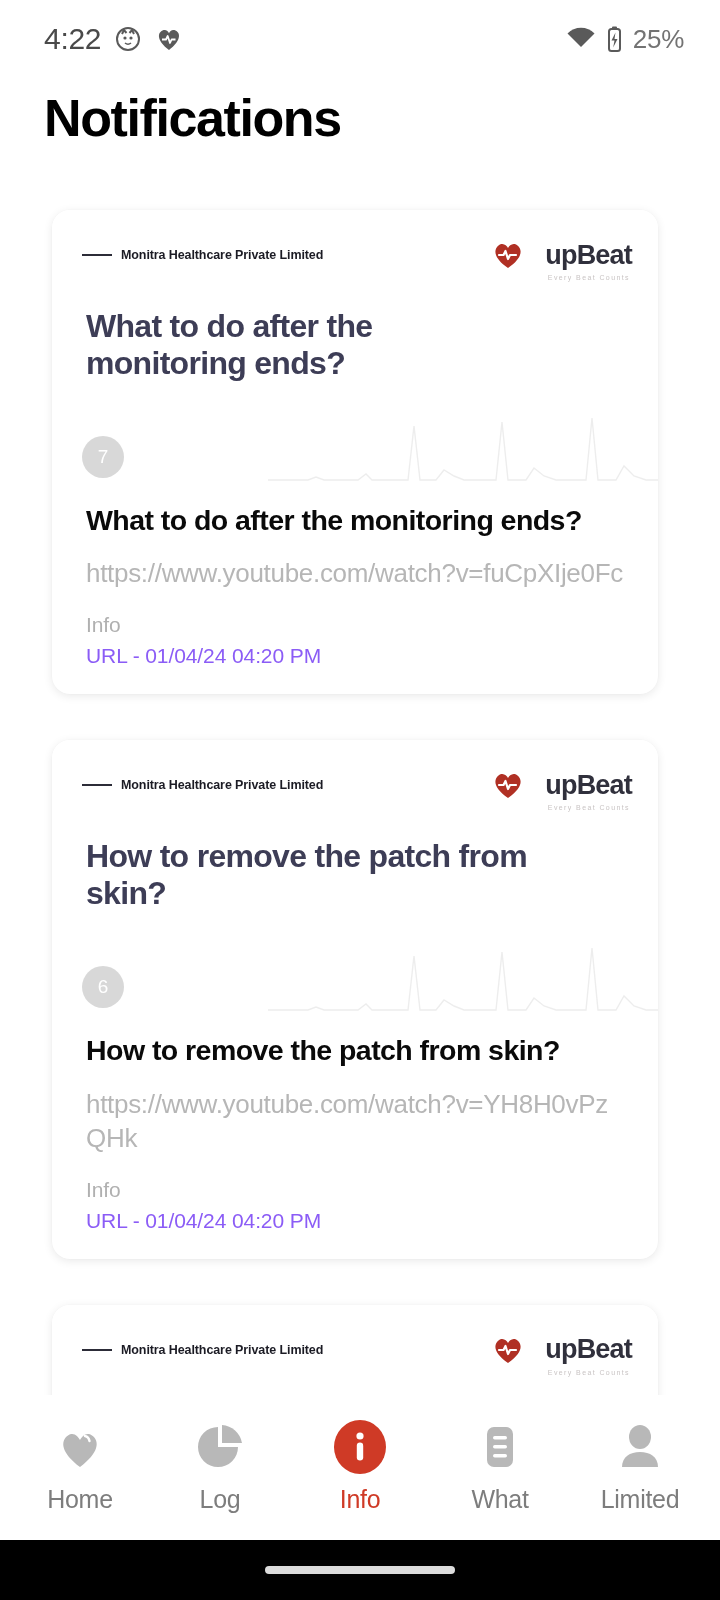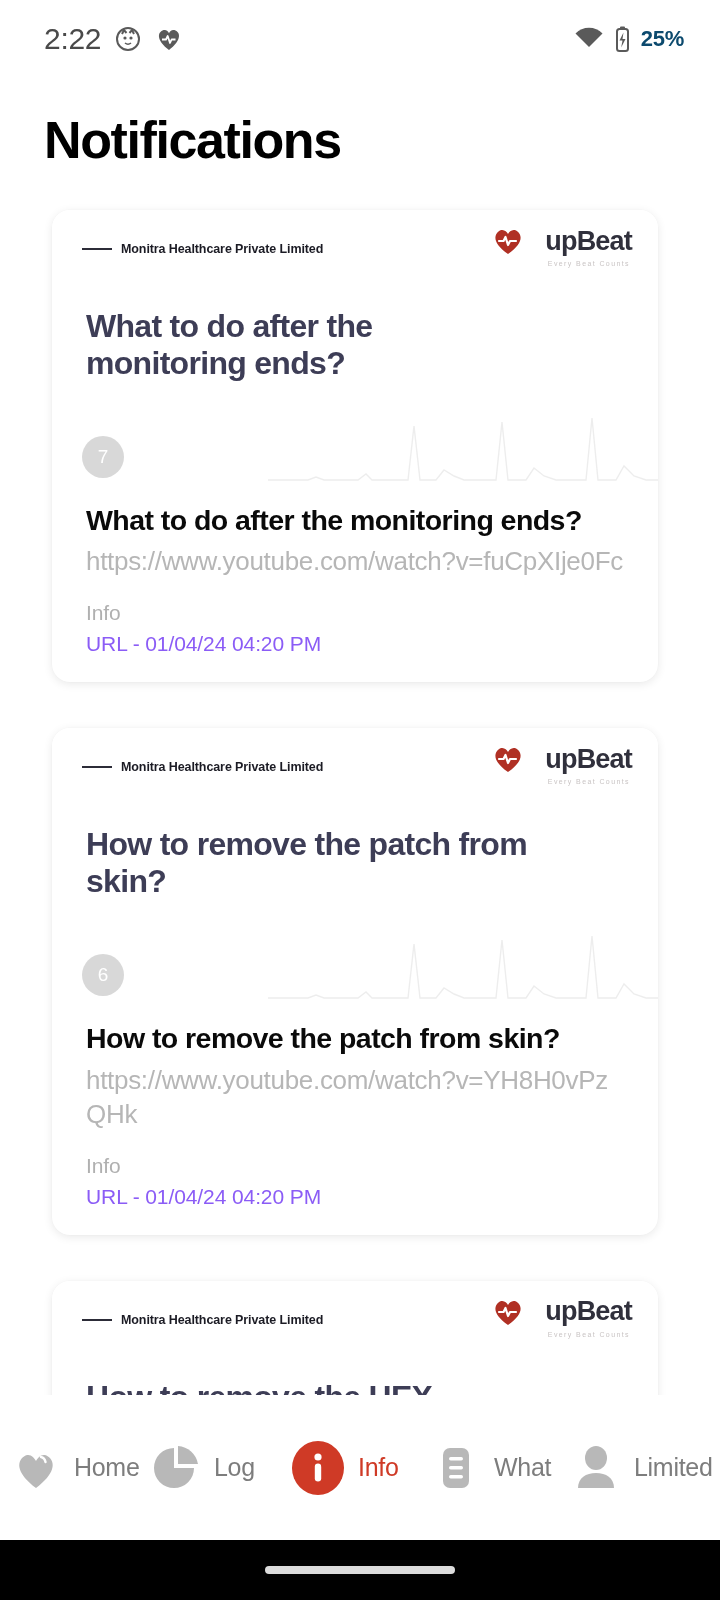--- a/index.html
+++ b/index.html
@@ -13,26 +13,26 @@
 
   
   .status-bar{
     position:absolute; top:0; left:0; right:0; height:78px;
     display:flex; align-items:center; justify-content:space-between;
     padding:0 36px 0 44px;
   }
   .sb-left{ display:flex; align-items:center; gap:14px; }
   .sb-time{ font-size:30px; color:#4a4a4a; letter-spacing:-0.3px; }
   .sb-right{ display:flex; align-items:center; gap:10px; }
-  .sb-pct{ font-size:22px; color:#0c4a6e; letter-spacing:-0.3px;font-weight:bold; }
+  .sb-pct{ font-size:26px; color:#737373; letter-spacing:-0.3px; }
   .sb-ico{ display:block; }
 
   
   .page-title{
-    position:absolute; top:114px; left:44px;
+    position:absolute; top:92px; left:44px;
     font-size:52px; font-weight:bold; color:#000000;
     letter-spacing:-1.4px; line-height:1;
   }
 
   
   .scroll{
     position:absolute; top:198px; left:0; right:0; bottom:205px;
     overflow:hidden;
   }
   .card{
@@ -43,22 +43,22 @@
     box-shadow:0 2px 10px rgba(0,0,0,0.09), 0 0 0 0.5px rgba(0,0,0,0.02);
     overflow:hidden;
   }
   .card + .card{ margin-top:46px; }
 
   
   .thumb{
     position:relative; height:290px; background:#ffffff; overflow:hidden;
   }
   .thumb-head{
-    position:absolute; top:16px; left:30px; right:26px;
-    display:flex; align-items:flex-end; justify-content:space-between;
+    position:absolute; top:30px; left:30px; right:26px;
+    display:flex; align-items:center; justify-content:space-between;
   }
   .brandline{ display:flex; align-items:center; gap:9px; }
   .brandline .dash{ width:30px; height:2px; background:#2c2c38; }
   .brandline .bname{
     font-size:12.5px; font-weight:bold; color:#1b1b24; letter-spacing:-0.1px;
     white-space:nowrap;
   }
   .logo{ display:flex; align-items:center; gap:20px; position:relative; }
   .logo-heart{ display:block; }
   .logo-word{
@@ -83,57 +83,57 @@
   }
   .ecg{ position:absolute; right:0; bottom:6px; opacity:.5; }
 
   
   .card-body{ padding:2px 34px 26px 34px; }
   .c-title{
     font-size:28.5px; font-weight:bold; color:#0a0a0a;
     letter-spacing:-0.55px; line-height:1.28;
   }
   .c-url{
-    margin-top:6px;
+    margin-top:18px;
     font-size:26px; color:#b6b6b6; line-height:1.33;
     letter-spacing:-0.3px; word-break:break-all;
   }
   .c-meta{ margin-top:22px; }
   .c-meta .m1{ font-size:21px; color:#b0b0b0; letter-spacing:-0.1px; }
   .c-meta .m2{ font-size:21px; color:#8b5cf6; margin-top:7px; letter-spacing:-0.1px; }
 
   
   .bottom-nav{
     position:absolute; left:0; right:0; bottom:60px; height:145px;
     background:#ffffff;
     display:flex; align-items:center; justify-content:space-around;
     padding:0 10px;
   }
   .nav-item{
-    display:flex; align-items:center; gap:12px;
+    display:flex; flex-direction:column; align-items:center; gap:12px;
     width:140px;
   }
   .nav-ico{ height:52px; display:flex; align-items:center; justify-content:center; }
   .nav-label{ font-size:25px; color:#7d7d7d; letter-spacing:-0.3px; }
   .nav-item.active .nav-label{ color:#cf3a26; }
 
   .gesture-bar{
     position:absolute; left:0; right:0; bottom:0; height:60px;
     background:#000000; display:flex; align-items:center; justify-content:center;
   }
   .gesture-pill{ width:190px; height:8px; border-radius:4px; background:#dcdcdc; }
 </style>
 </head>
 <body>
 
 <div class="phone">
 
   <div class="status-bar">
     <div class="sb-left">
-      <span class="sb-time">2:22</span>
+      <span class="sb-time">4:22</span>
       <svg class="sb-ico" width="26" height="26" viewBox="0 0 26 26">
         <circle cx="13" cy="13" r="11" fill="none" stroke="#5a5a5a" stroke-width="2"></circle>
         <path d="M7 8 L9 4 L11.5 7 M19 8 L17 4 L14.5 7" fill="none" stroke="#5a5a5a" stroke-width="2"></path>
         <circle cx="10" cy="12" r="1.6" fill="#5a5a5a"></circle>
         <circle cx="16" cy="12" r="1.6" fill="#5a5a5a"></circle>
         <path d="M10 17 Q13 19.5 16 17" fill="none" stroke="#5a5a5a" stroke-width="1.6"></path>
       </svg>
       <svg class="sb-ico" width="28" height="26" viewBox="0 0 28 26">
         <path d="M14 24 C2 15 2 7 7.5 4.5 C11 3 13 5.5 14 7.2 C15 5.5 17 3 20.5 4.5 C26 7 26 15 14 24 Z" fill="#5a5a5a"></path>
         <path d="M7 13.5 L11 13.5 L12.7 10 L15 17 L16.6 13.5 L20.5 13.5" fill="none" stroke="#ffffff" stroke-width="1.8" stroke-linejoin="round"></path>

